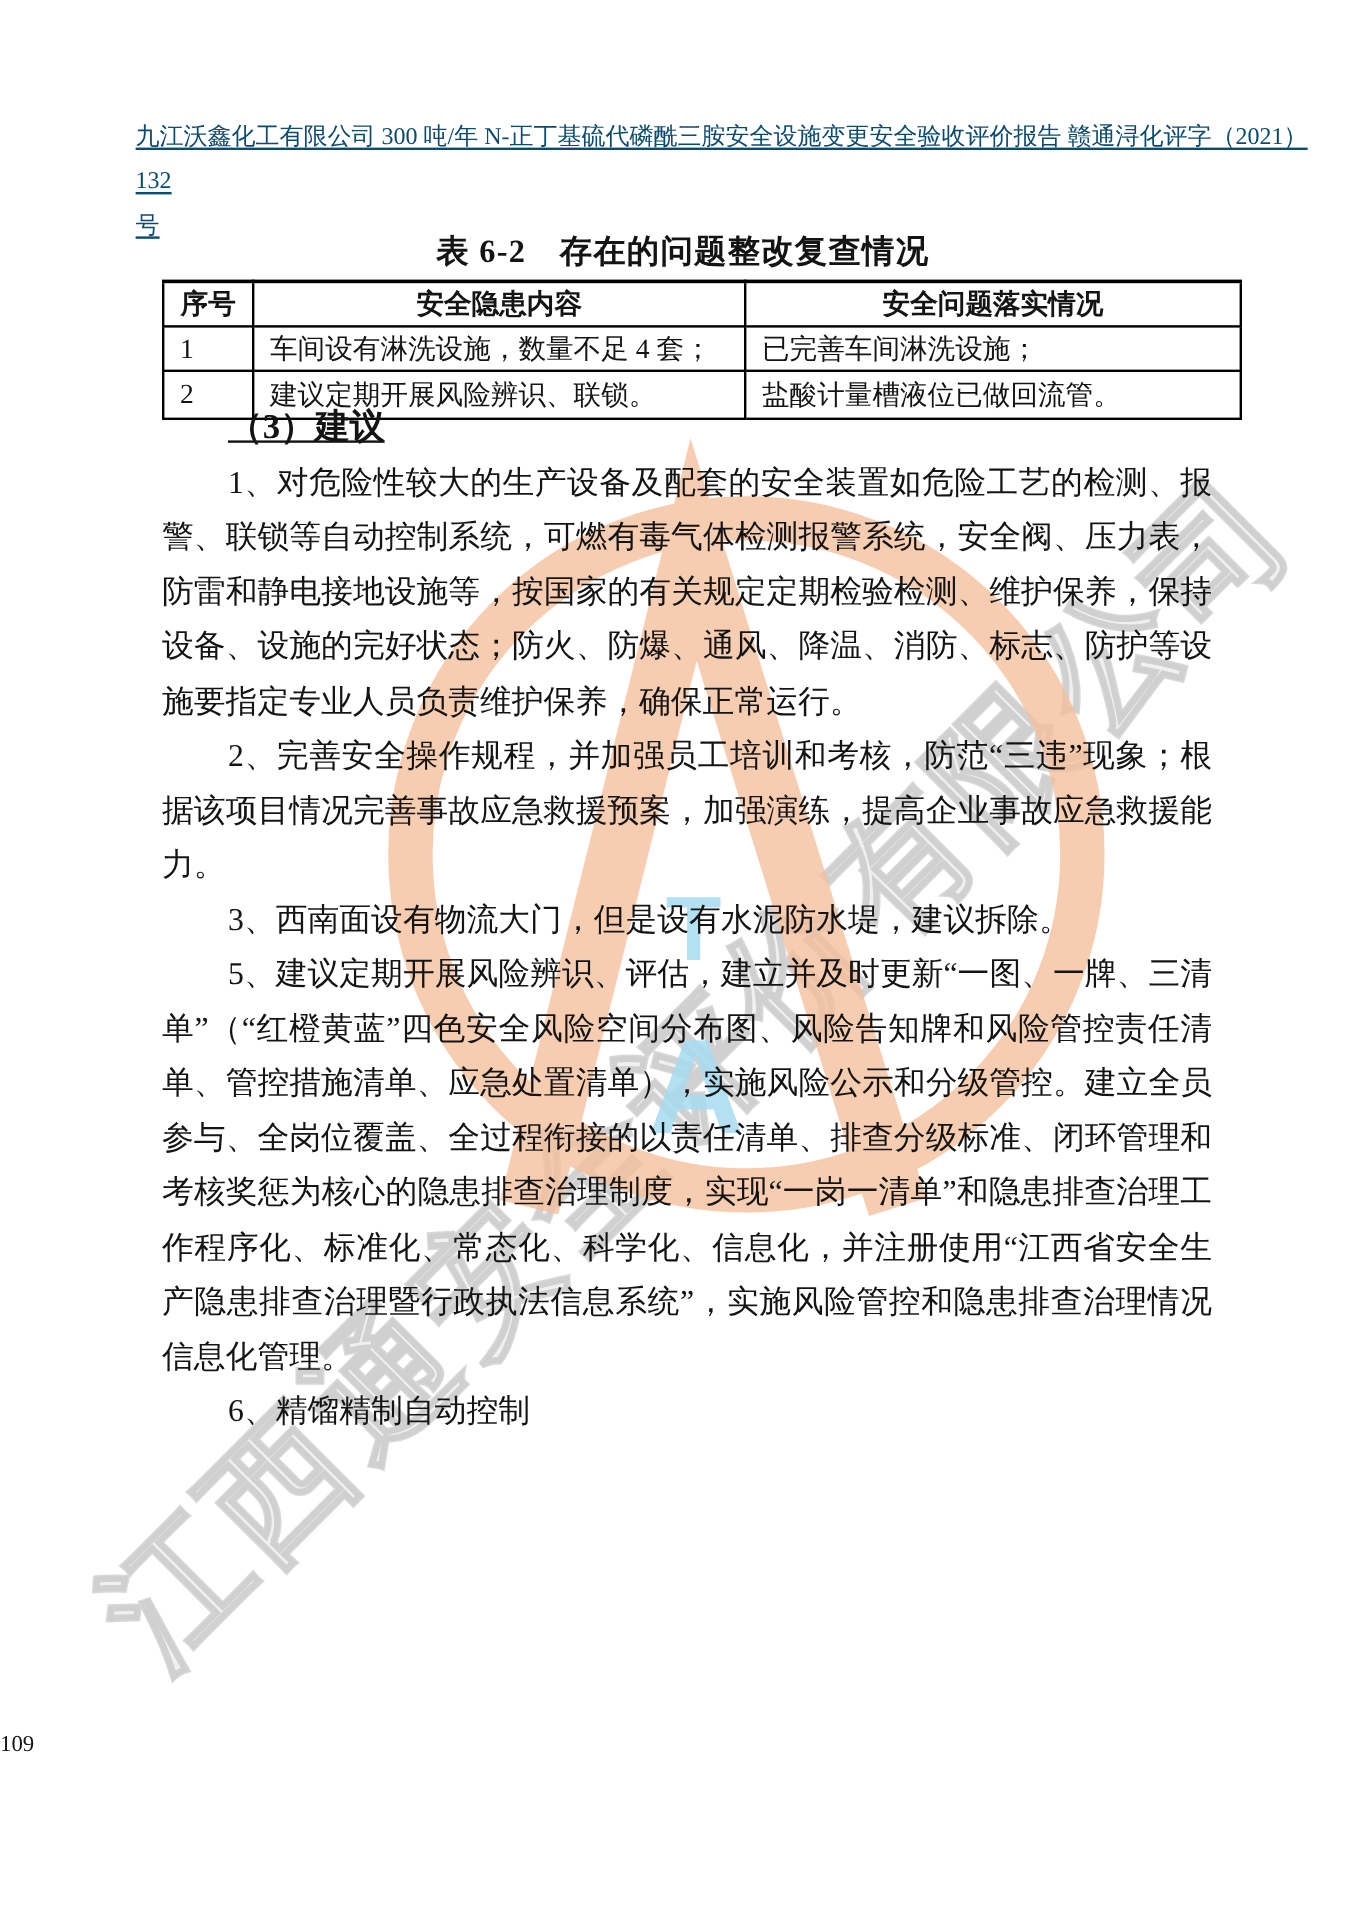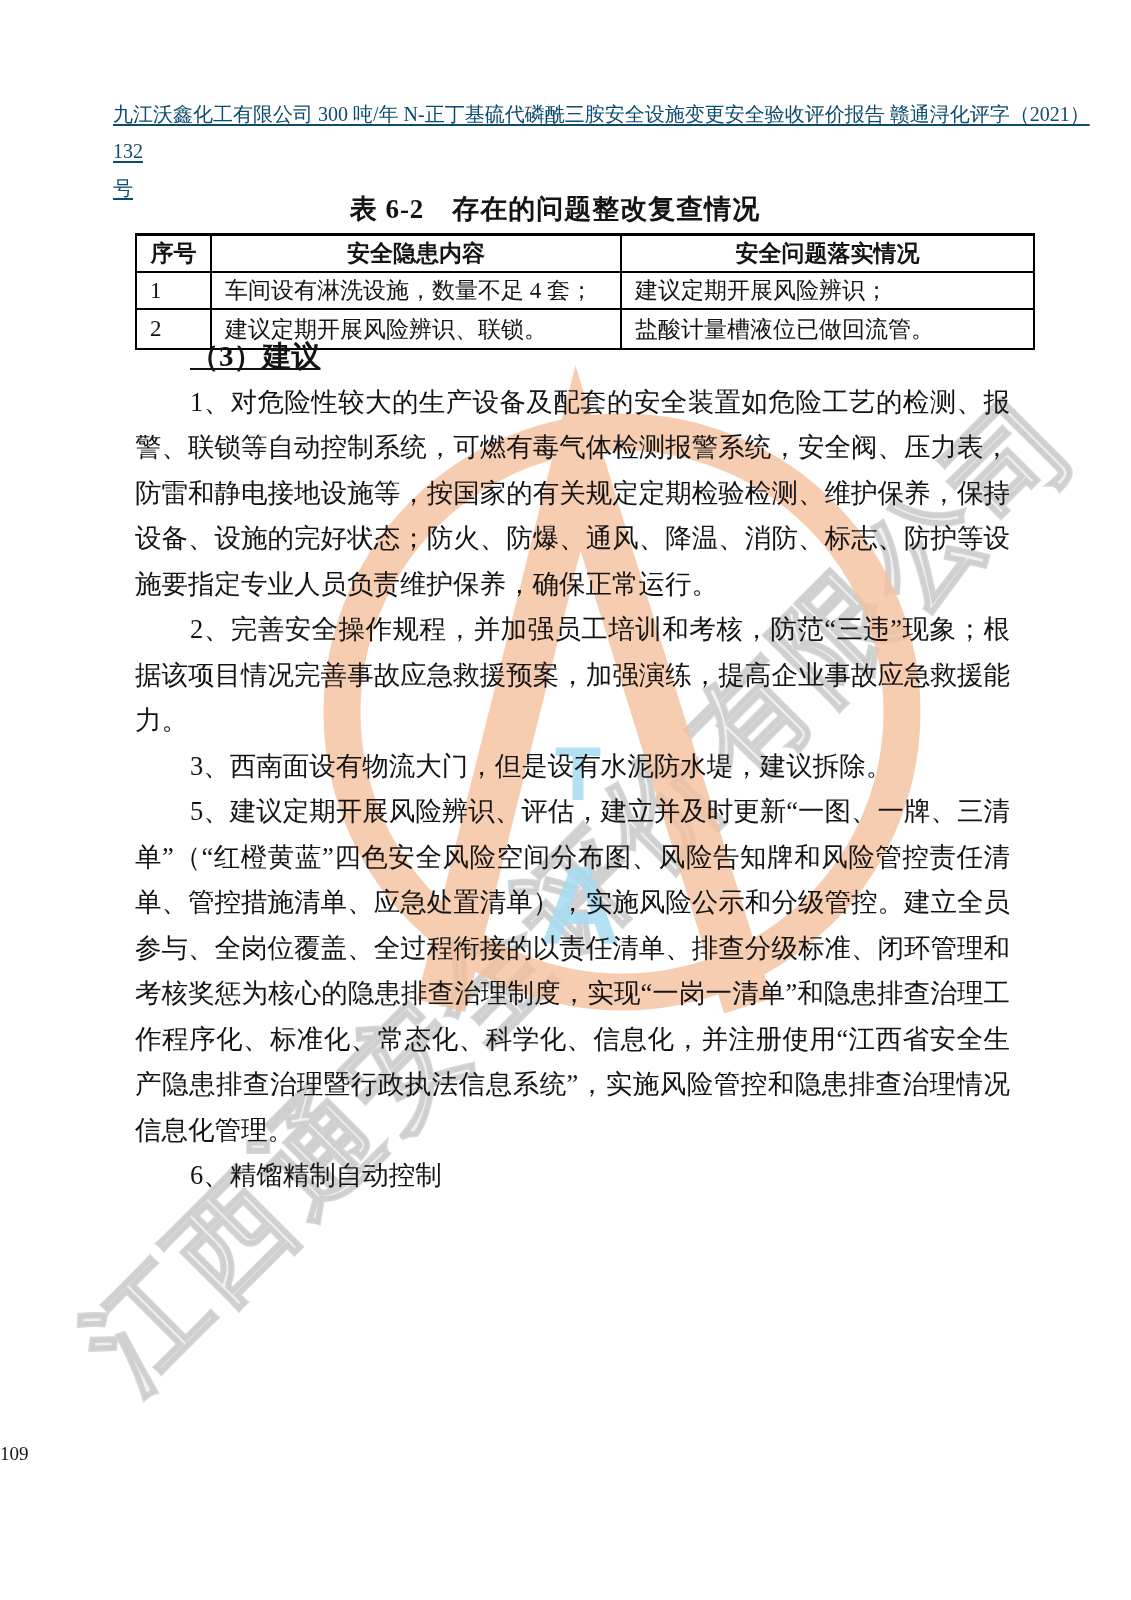--- a/index.html
+++ b/index.html
@@ -30,21 +30,21 @@
 
   
   .content { position:absolute; inset:0; z-index:1; }
   .doc-header {
     position:absolute; left:113px; top:80px; width:988px;
     font-size:20px; line-height:37px; color:#0c4a6e;margin-top:16px;
   }
   .doc-header .hline { display:block; text-decoration:underline; text-underline-offset:3px; }
 
   .table-caption {
-    position:absolute; left:121px; top:191px; width:868px;
+    position:absolute; left:135px; top:191px; width:868px;
     text-align:center; font-size:27px; font-weight:bold; letter-spacing:1px;
   }
   table.review-table {
     position:absolute; left:135px; top:233px; width:868px;
     border-collapse:collapse; table-layout:fixed;
     border-top:3px solid #000;
   }
   .review-table th, .review-table td {
     border:2px solid #000; font-size:23px; vertical-align:middle;
     overflow:hidden; white-space:nowrap;
@@ -106,21 +106,21 @@
         <tr>
           <th class="col-idx">序号</th>
           <th class="col-issue">安全隐患内容</th>
           <th class="col-status">安全问题落实情况</th>
         </tr>
       </thead>
       <tbody>
         <tr class="row-1">
           <td>1</td>
           <td>车间设有淋洗设施，数量不足 4 套；</td>
-          <td>建议定期开展风险辨识；</td>
+          <td>已完善车间淋洗设施；</td>
         </tr>
         <tr class="row-2">
           <td>2</td>
           <td>建议定期开展风险辨识、联锁。</td>
           <td>盐酸计量槽液位已做回流管。</td>
         </tr>
       </tbody>
     </table>
 
     <div class="body-text">

